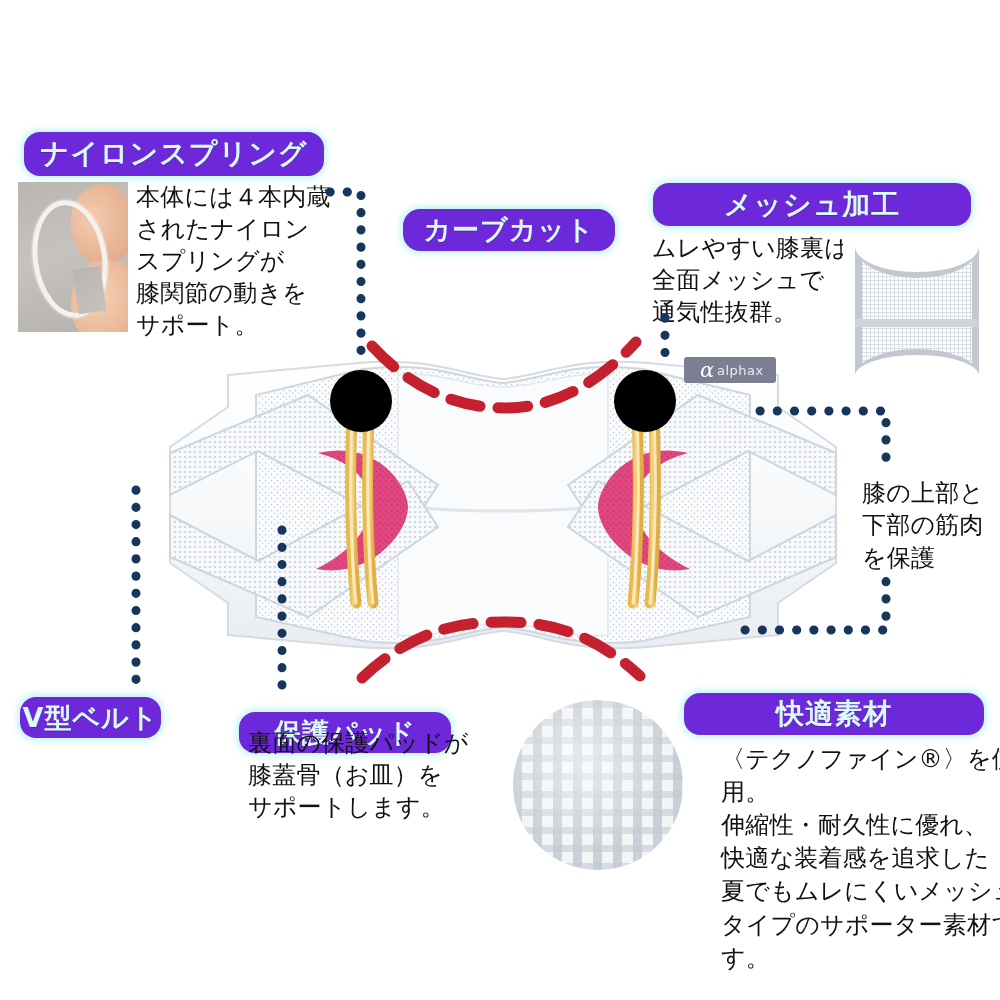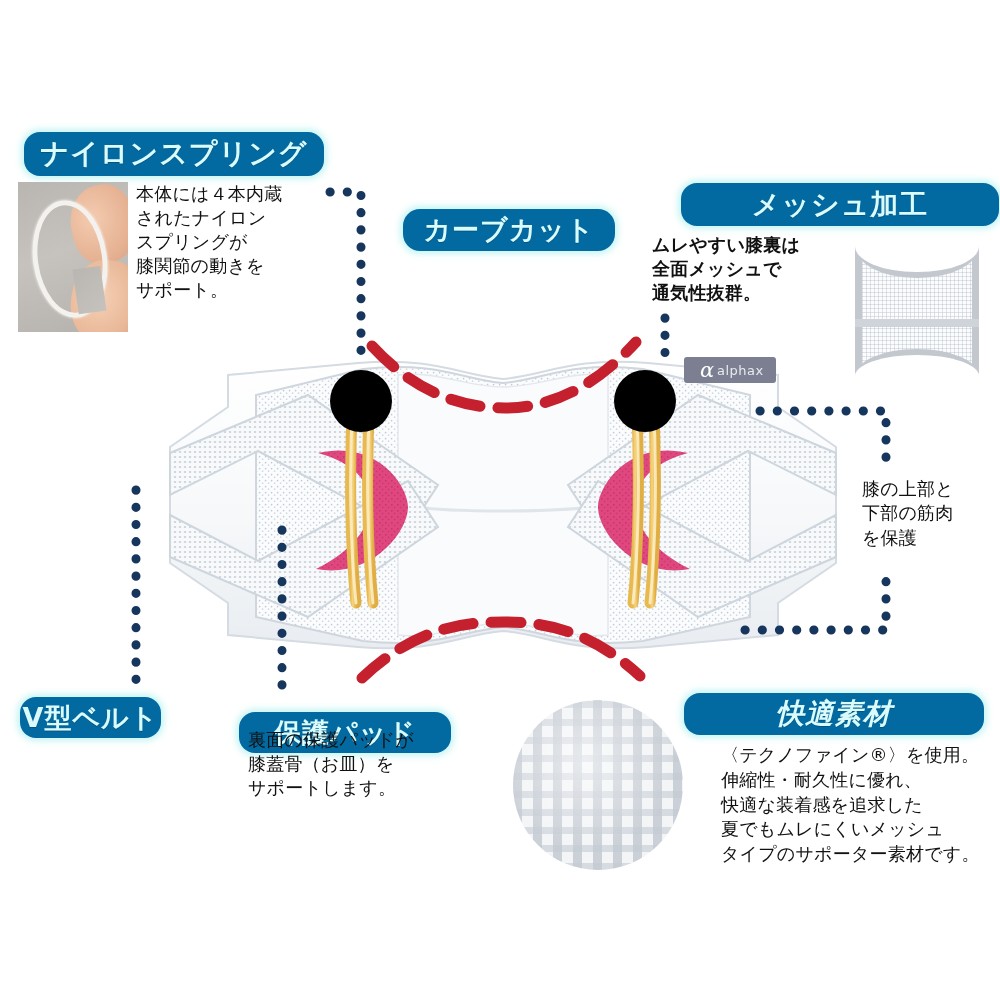--- a/index.html
+++ b/index.html
@@ -6,35 +6,35 @@
   body{
     width:1000px;height:1000px;position:relative;overflow:hidden;
     font-family:"DejaVu Sans","Liberation Sans",sans-serif;
     color:#111;
   }
   .stage{position:absolute;inset:0;width:1000px;height:1000px;}
 
   
   .pill{
     position:absolute;
-    background:#0369a1;
+    background:#6d28d9;
     color:#d9fbfb;
     border-radius:16px;
     font-weight:700;
     letter-spacing:1px;
     display:flex;align-items:center;justify-content:center;
     box-shadow:0 0 6px 3px rgba(150,235,235,.55);
     text-shadow:0 1px 0 rgba(0,0,0,.18);
     white-space:nowrap;
   }
 
   
   .copy{
     position:absolute;
-    font-size:18px;
+    font-size:24px;
     line-height:1.33;
     color:#111;
     font-weight:500;
     white-space:pre-line;
     letter-spacing:.2px;
   }
 
   
   .photo{position:absolute;overflow:hidden;}
 
@@ -145,23 +145,23 @@
 膝関節の動きを
 サポート。</div>
 
   <svg class="dots" style="left:0;top:0;width:1000px;height:1000px;">
     <path d="M330,192 L361,192 L361,400"></path>
   </svg>
 
   <div class="pill" style="left:403px;top:209px;width:212px;height:42px;font-size:27px;border-radius:17px;">カーブカット</div>
 
 
-  <div class="pill" style="left:653px;top:183px;width:318px;height:43px;font-size:28px;margin-left:28px;">メッシュ加工</div>
-
-  <div class="copy" style="left:652px;top:233px;width:210px;font-weight:bold;">ムレやすい膝裏は
+  <div class="pill" style="left:653px;top:183px;width:318px;height:43px;font-size:28px;">メッシュ加工</div>
+
+  <div class="copy" style="left:652px;top:233px;width:210px;">ムレやすい膝裏は
 全面メッシュで
 通気性抜群。</div>
 
   <div class="photo mesh-photo" style="left:843px;top:243px;width:148px;height:133px;">
     <div class="mp-body"></div>
     <div class="mp-curve-top"></div>
     <div class="mp-band"></div>
     <div class="mp-curve-bot"></div>
   </div>
 
@@ -288,21 +288,21 @@
   </svg>
 
   <div class="pill" style="left:239px;top:712px;width:212px;height:41px;font-size:27px;">保護パッド</div>
 
   <div class="copy" style="left:232px;top:728px;width:250px;margin-left:16px;">裏面の保護パッドが
 膝蓋骨（お皿）を
 サポートします。</div>
 
   <div class="fabric-circle" style="left:513px;top:700px;width:170px;height:170px;"></div>
 
-  <div class="pill" style="left:684px;top:693px;width:300px;height:42px;font-size:28px;font-style:italic;">快適素材</div>
+  <div class="pill" style="left:684px;top:693px;width:300px;height:42px;font-size:28px;">快適素材</div>
 
   <div class="copy" style="left:686px;top:743px;width:314px;line-height:1.38;margin-left:35px;">〈テクノファイン®〉を使用。
 伸縮性・耐久性に優れ、
 快適な装着感を追求した
 夏でもムレにくいメッシュ
 タイプのサポーター素材です。</div>
 
 </div>
 
 </body></html>

